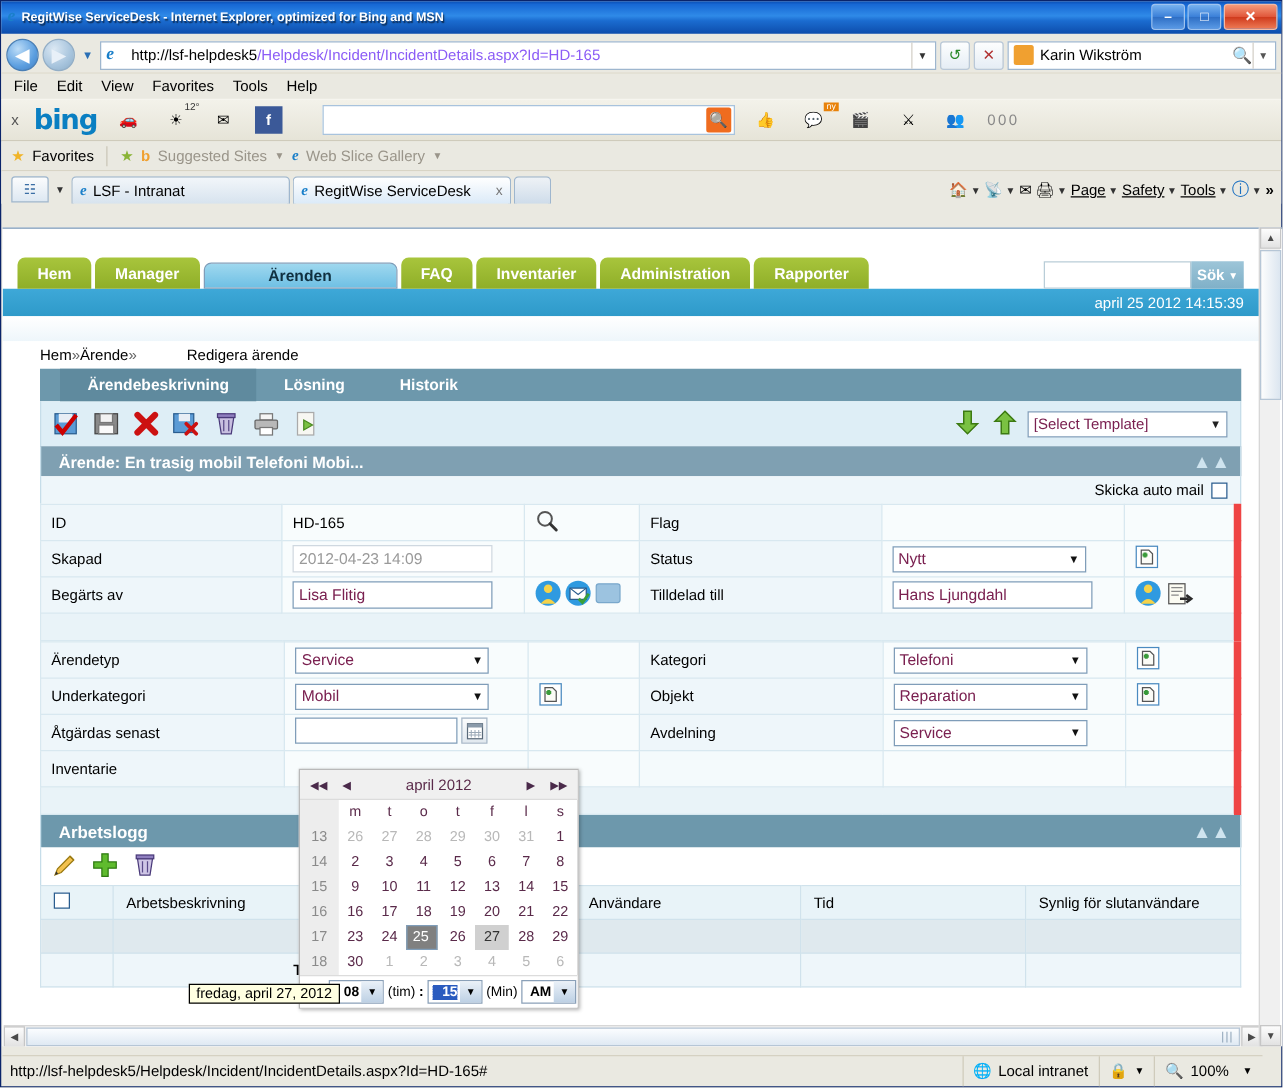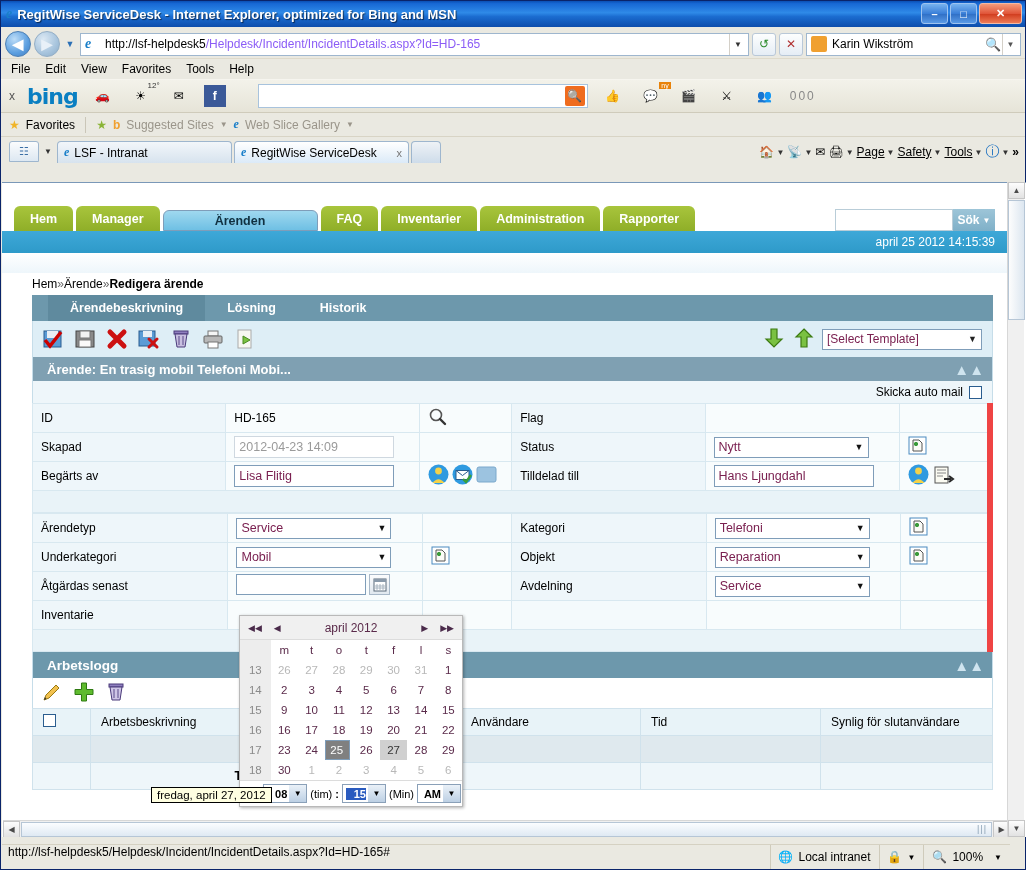--- a/index.html
+++ b/index.html
@@ -11,21 +11,21 @@
     background:#d4d0c8;
   }
 
   
   .ie-window { width:1026px; height:870px; position:relative;
     border:1px solid #0a246a; background:#eae9e1; }
 
   .titlebar { height:26px;
     background:linear-gradient(to bottom,#0a4fb4 0%,#1768d4 10%,#2f8ae8 45%,#1b6cd0 60%,#0d4dac 100%);
     display:flex; align-items:center; padding:0 2px 0 5px; position:relative; }
-  .title-text { color:#fff; font-weight:bold; font-size:13px; margin-left:5px;
+  .title-text { color:#fff; font-weight:bold; font-size:10px; margin-left:5px;
     text-shadow:1px 1px 1px rgba(0,0,0,.6); white-space:nowrap; }
   .win-btns { position:absolute; right:3px; top:2px; display:flex; gap:2px; }
   .win-btn { width:27px; height:21px; border:1px solid #9fc3ef;
     border-radius:3px; display:flex; align-items:center; justify-content:center;
     background:linear-gradient(to bottom,#77b2ef,#3a7fd8 50%,#2e6ec4 51%,#5a9ae6);
     color:#fff; font-size:11px; font-weight:bold; }
   .win-btn.close { width:43px;
     background:linear-gradient(to bottom,#f59a7a,#e0563a 50%,#cf3a1c 51%,#ee7a55);
     border-color:#f3b9a4; }
 
@@ -117,21 +117,21 @@
 
   .bluebar { height:22px; background:linear-gradient(to bottom,#3ea8d8,#2e9ac9);
     display:flex; align-items:center; justify-content:flex-end; padding-right:14px;
     color:#fff; font-size:12px; }
 
   .whitegap { height:20px; background:linear-gradient(to bottom,#fff,#eef6fb); }
 
   .crumbzone { padding:4px 0 4px 30px; background:#fff; }
   .crumb { font-size:12px; }
   .crumb .sep { color:#666; }
-  .crumb b { font-weight:bold; }
+  .crumb b { font-weight:normal;margin-left:40px; }
 
   .content { margin:0 16px 0 30px; }
 
   .subtabbar { height:26px; background:#6d98ac; display:flex; align-items:center;
     padding-left:16px; gap:0; }
   .subtab { padding:0 22px; color:#fff; font-weight:bold; font-size:12.5px; height:26px;
     display:flex; align-items:center; }
   .subtab.active { background:#5f8a9e; }
 
   .toolstrip { height:36px; background:#deeef6; display:flex; align-items:center;
@@ -224,21 +224,21 @@
   .hscroll { position:absolute; left:1px; bottom:25px; width:1007px; height:17px;
     background:#f0f0f0; border-top:1px solid #d7d7d7; display:flex; align-items:center;}
   .hs-btn { width:17px; height:17px; background:linear-gradient(to bottom,#fdfdfd,#e2e2e2);
     border:1px solid #c6c6c6; display:flex; align-items:center; justify-content:center; font-size:8px; color:#4a4a4a;}
   .hs-thumb { flex:1; height:15px; margin:0 1px; background:linear-gradient(to bottom,#fbfdff,#dfe9f3);
     border:1px solid #b6c6d6; display:flex; align-items:center; justify-content:flex-end; padding-right:4px;
     color:#8aa0b4; font-size:9px; letter-spacing:1px;}
 
   
   .statusbar { position:absolute; left:1px; bottom:1px; width:1008px; height:24px;
-    background:#eae9e1; border-top:1px solid #d5d1c2; display:flex; align-items:flex-start;
+    background:#eae9e1; border-top:1px solid #d5d1c2; display:flex; align-items:center;
     font-size:12px; }
   .sb-url { flex:1; padding-left:6px; white-space:nowrap; overflow:hidden; }
   .sb-cell { border-left:1px solid #cfcbbb; height:24px; display:flex; align-items:center;
     padding:0 8px; gap:5px; }
   .zoomglass { color:#1a6fc0; font-size:12px; }
 
   .ie-e { font-family:"Liberation Serif", serif; font-style:italic; font-weight:bold;
     color:#1a7fc9; font-size:14px; }
 </style>
 </head>

